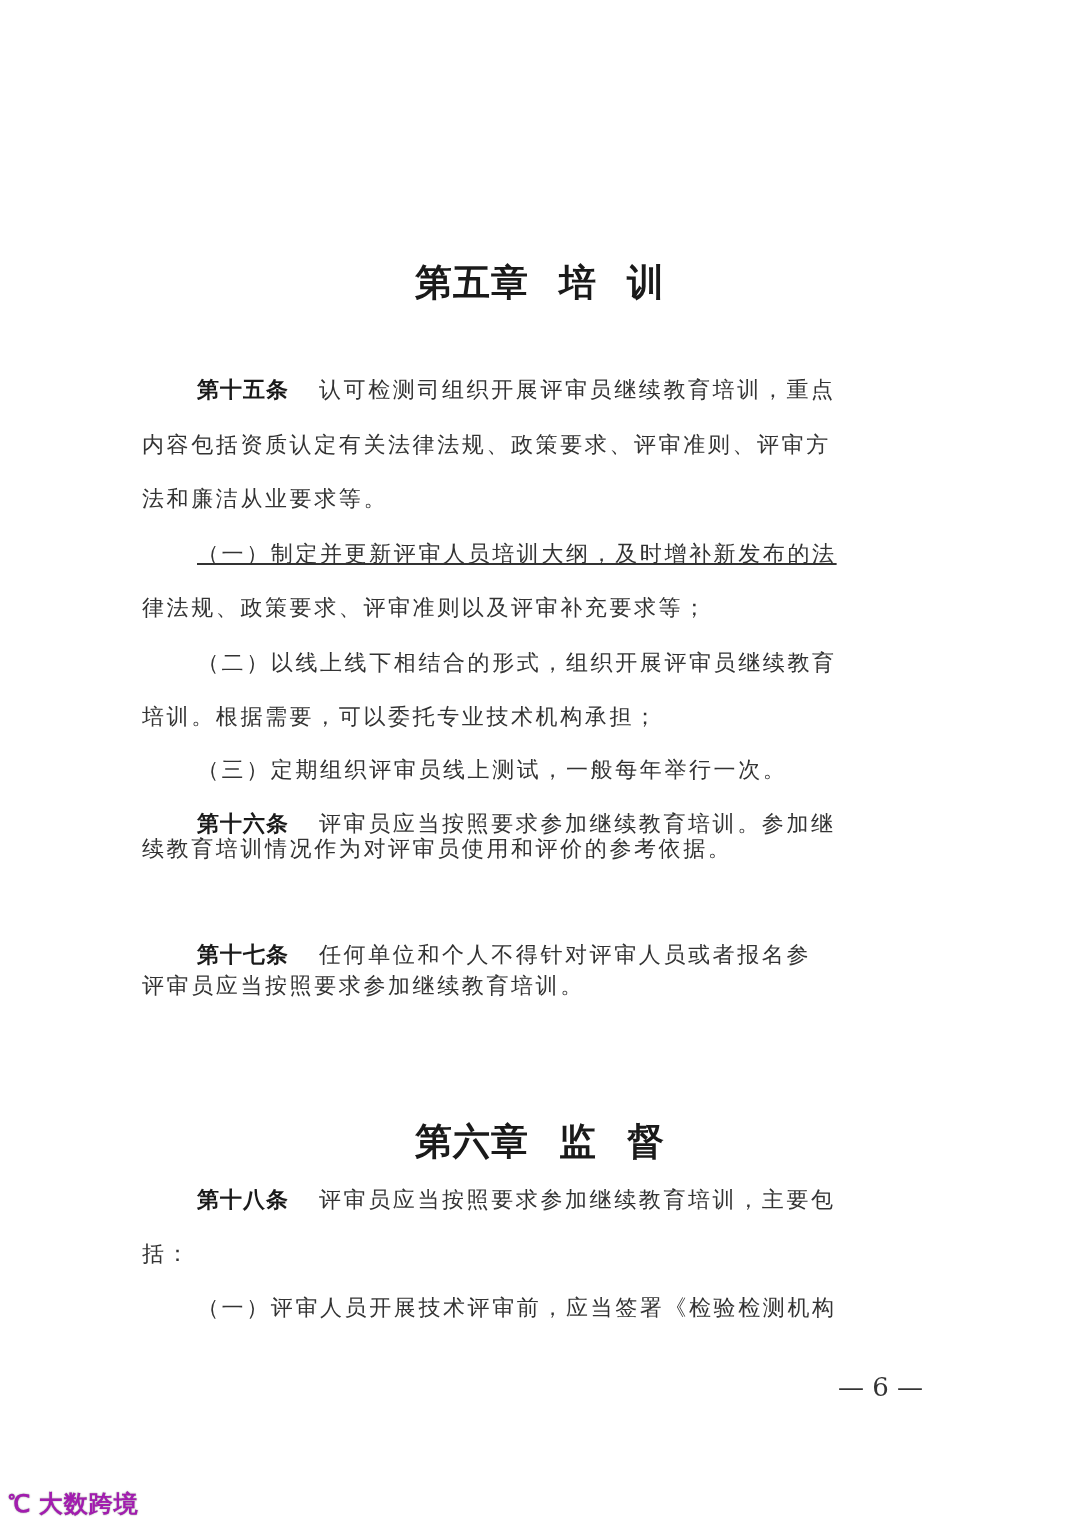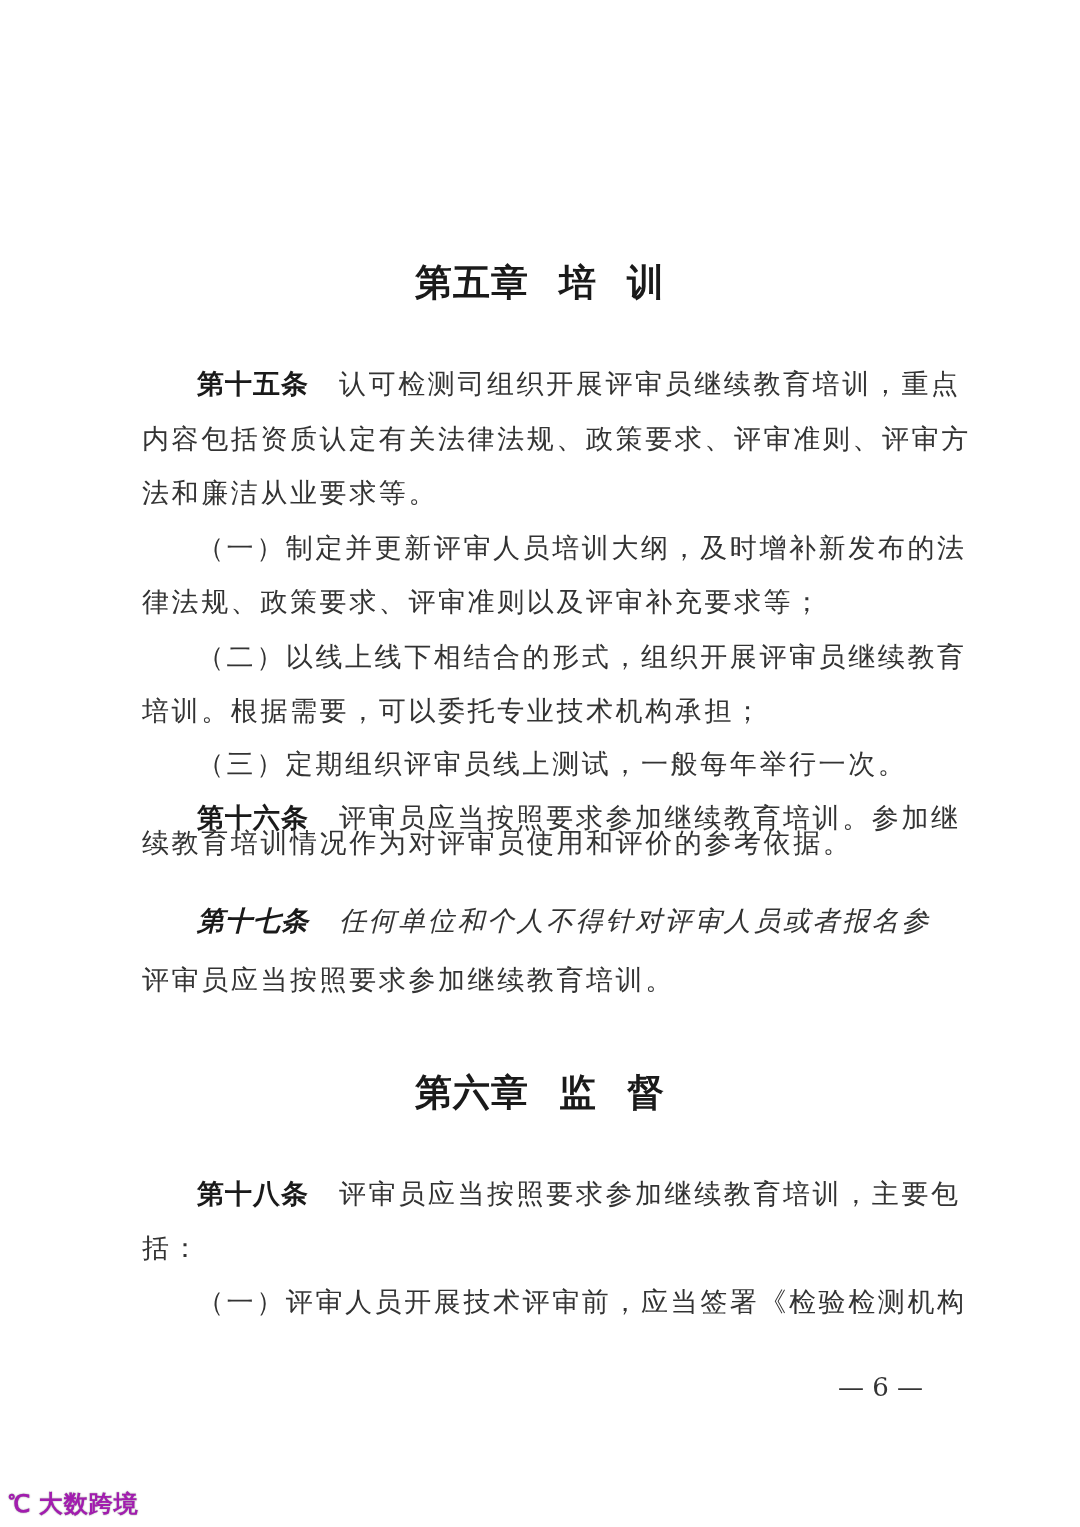--- a/index.html
+++ b/index.html
@@ -2,55 +2,55 @@
 <html><head>
   <meta charset="utf-8">
   <style>
     html, body { margin: 0; padding: 0; background: #ffffff; }
     body { width: 1080px; height: 1527px; position: relative; overflow: hidden;
            font-family: "DejaVu Serif", "Liberation Serif", serif; color: #2b2b2b; }
     .chapter { position: absolute; left: 0; width: 1080px; text-align: center;
                font-family: "DejaVu Sans", "Liberation Sans", sans-serif; font-weight: bold;
                font-size: 37px; color: #1a1a1a; letter-spacing: 1px; }
     .chapter .gap { display: inline-block; width: 30px; }
-    .line { position: absolute; left: 142px; width: 800px; font-size: 27px; line-height: 34px;
-            white-space: nowrap; letter-spacing: 2.6px; color: #333; }
+    .line { position: absolute; left: 142px; width: 800px; font-size: 22px; line-height: 34px;
+            white-space: nowrap; letter-spacing: 2.6px; color: #333; margin-top: 6px; }
     .indent { left: 197px; }
     .art { font-family: "DejaVu Sans", "Liberation Sans", sans-serif; font-weight: bold; color: #1a1a1a;
            letter-spacing: 1px; margin-right: 30px; }
     .pagenum { position: absolute; left: 838px; top: 1028px; font-size: 26px; color: #333; }
     .pagenum { top: 1372px; }
     .watermark { position: absolute; left: 8px; top: 1488px; font-family: Liberation Sans, sans-serif;
                  font-size: 24px; color: #a21caf; font-weight: bold;
                  text-shadow: 0 0 2px #bdbdbd, 0 0 1px #9e9e9e; letter-spacing: 1px; }
   </style>
 </head>
 <body>
 
 <div class="chapter" style="top:258px;">
   <span>第五章</span><span class="gap"></span><span>培</span><span class="gap"></span><span>训</span>
 </div>
 
 <div class="line indent" style="top:367px;"><span class="art">第十五条</span><span>认可检测司组织开展评审员继续教育培训，重点</span></div>
 <div class="line" style="top:422px;">内容包括资质认定有关法律法规、政策要求、评审准则、评审方</div>
 <div class="line" style="top:476px;">法和廉洁从业要求等。</div>
 
-<div class="line indent" style="top:531px;">（一）制定并更新评审人员培训大纲，及时增补新发布的法</div>
+<div class="line indent" style="top:531px;text-decoration:underline;">（一）制定并更新评审人员培训大纲，及时增补新发布的法</div>
 <div class="line" style="top:585px;">律法规、政策要求、评审准则以及评审补充要求等；</div>
 <div class="line indent" style="top:640px;">（二）以线上线下相结合的形式，组织开展评审员继续教育</div>
 <div class="line" style="top:694px;">培训。根据需要，可以委托专业技术机构承担；</div>
 <div class="line indent" style="top:747px;">（三）定期组织评审员线上测试，一般每年举行一次。</div>
 
 <div class="line indent" style="top:801px;"><span class="art">第十六条</span><span>评审员应当按照要求参加继续教育培训。参加继</span></div>
 <div class="line" style="top:826px;">续教育培训情况作为对评审员使用和评价的参考依据。</div>
 
-<div class="line indent" style="top:904px;font-style:italic;"><span class="art">第十七条</span><span>任何单位和个人不得针对评审人员或者报名参</span></div>
+<div class="line indent" style="top:932px;"><span class="art">第十七条</span><span>任何单位和个人不得针对评审人员或者报名参</span></div>
 <div class="line" style="top:963px;">评审员应当按照要求参加继续教育培训。</div>
 
-<div class="chapter" style="top:1068px;">
+<div class="chapter" style="top:1117px;">
   <span>第六章</span><span class="gap"></span><span>监</span><span class="gap"></span><span>督</span>
 </div>
 
 <div class="line indent" style="top:1177px;"><span class="art">第十八条</span><span>评审员应当按照要求参加继续教育培训，主要包</span></div>
 <div class="line" style="top:1231px;">括：</div>
 <div class="line indent" style="top:1285px;">（一）评审人员开展技术评审前，应当签署《检验检测机构</div>
 
 <div class="pagenum">— 6 —</div>
 
 <div class="watermark">℃ 大数跨境</div>

